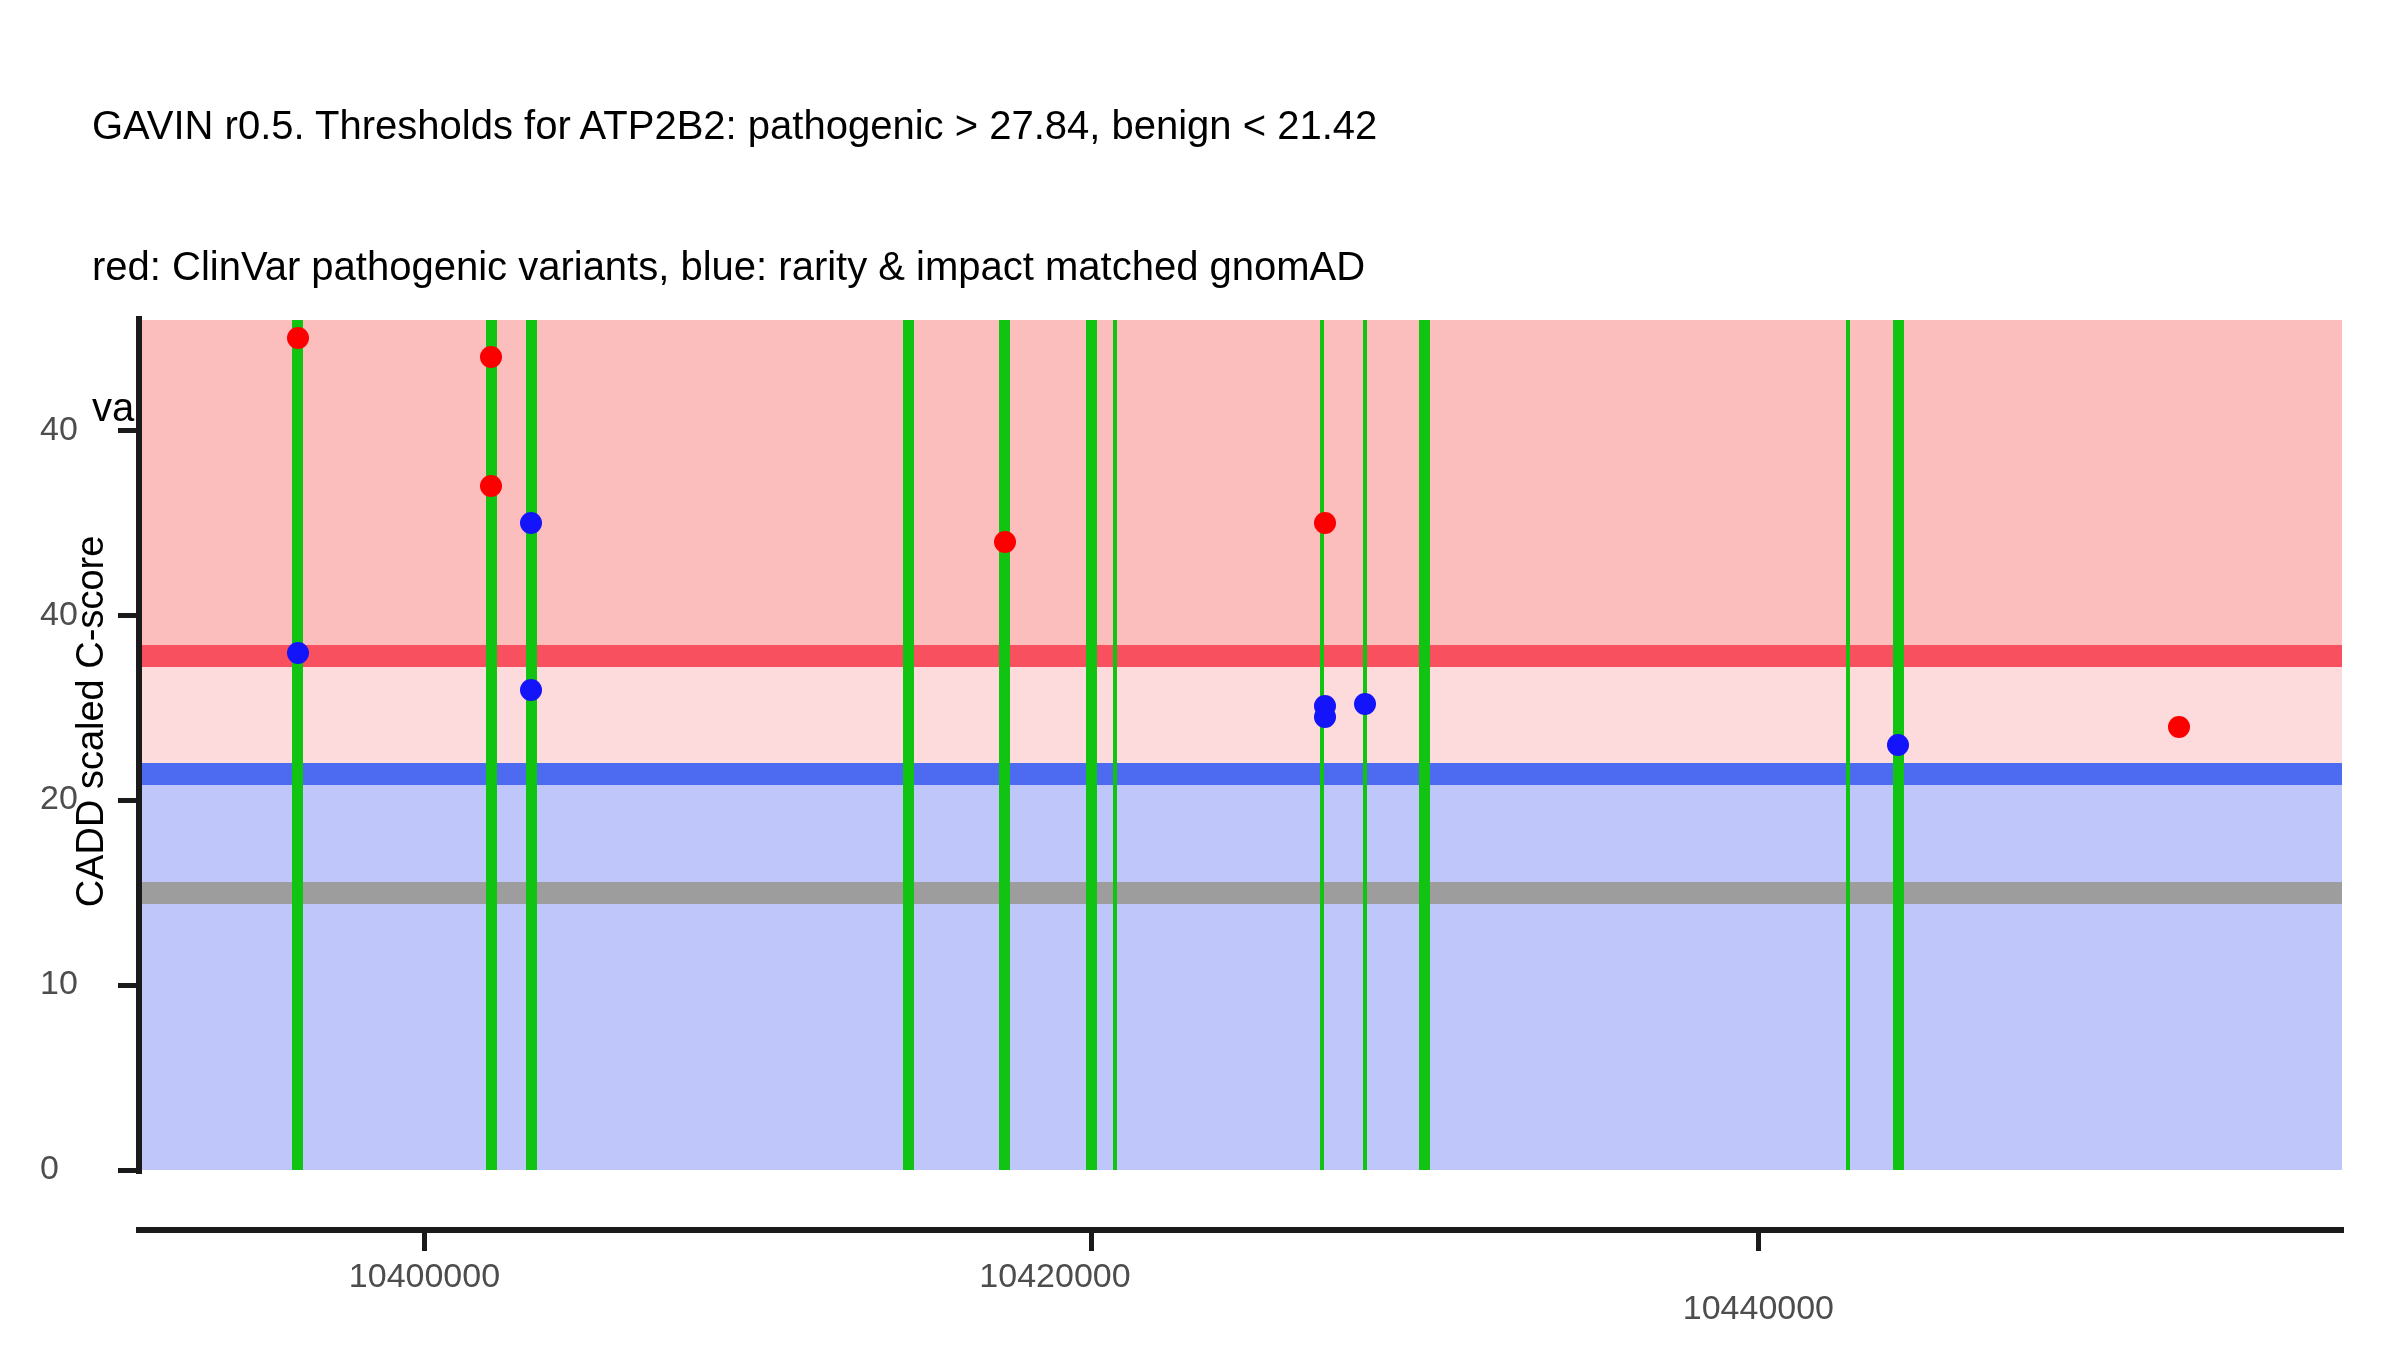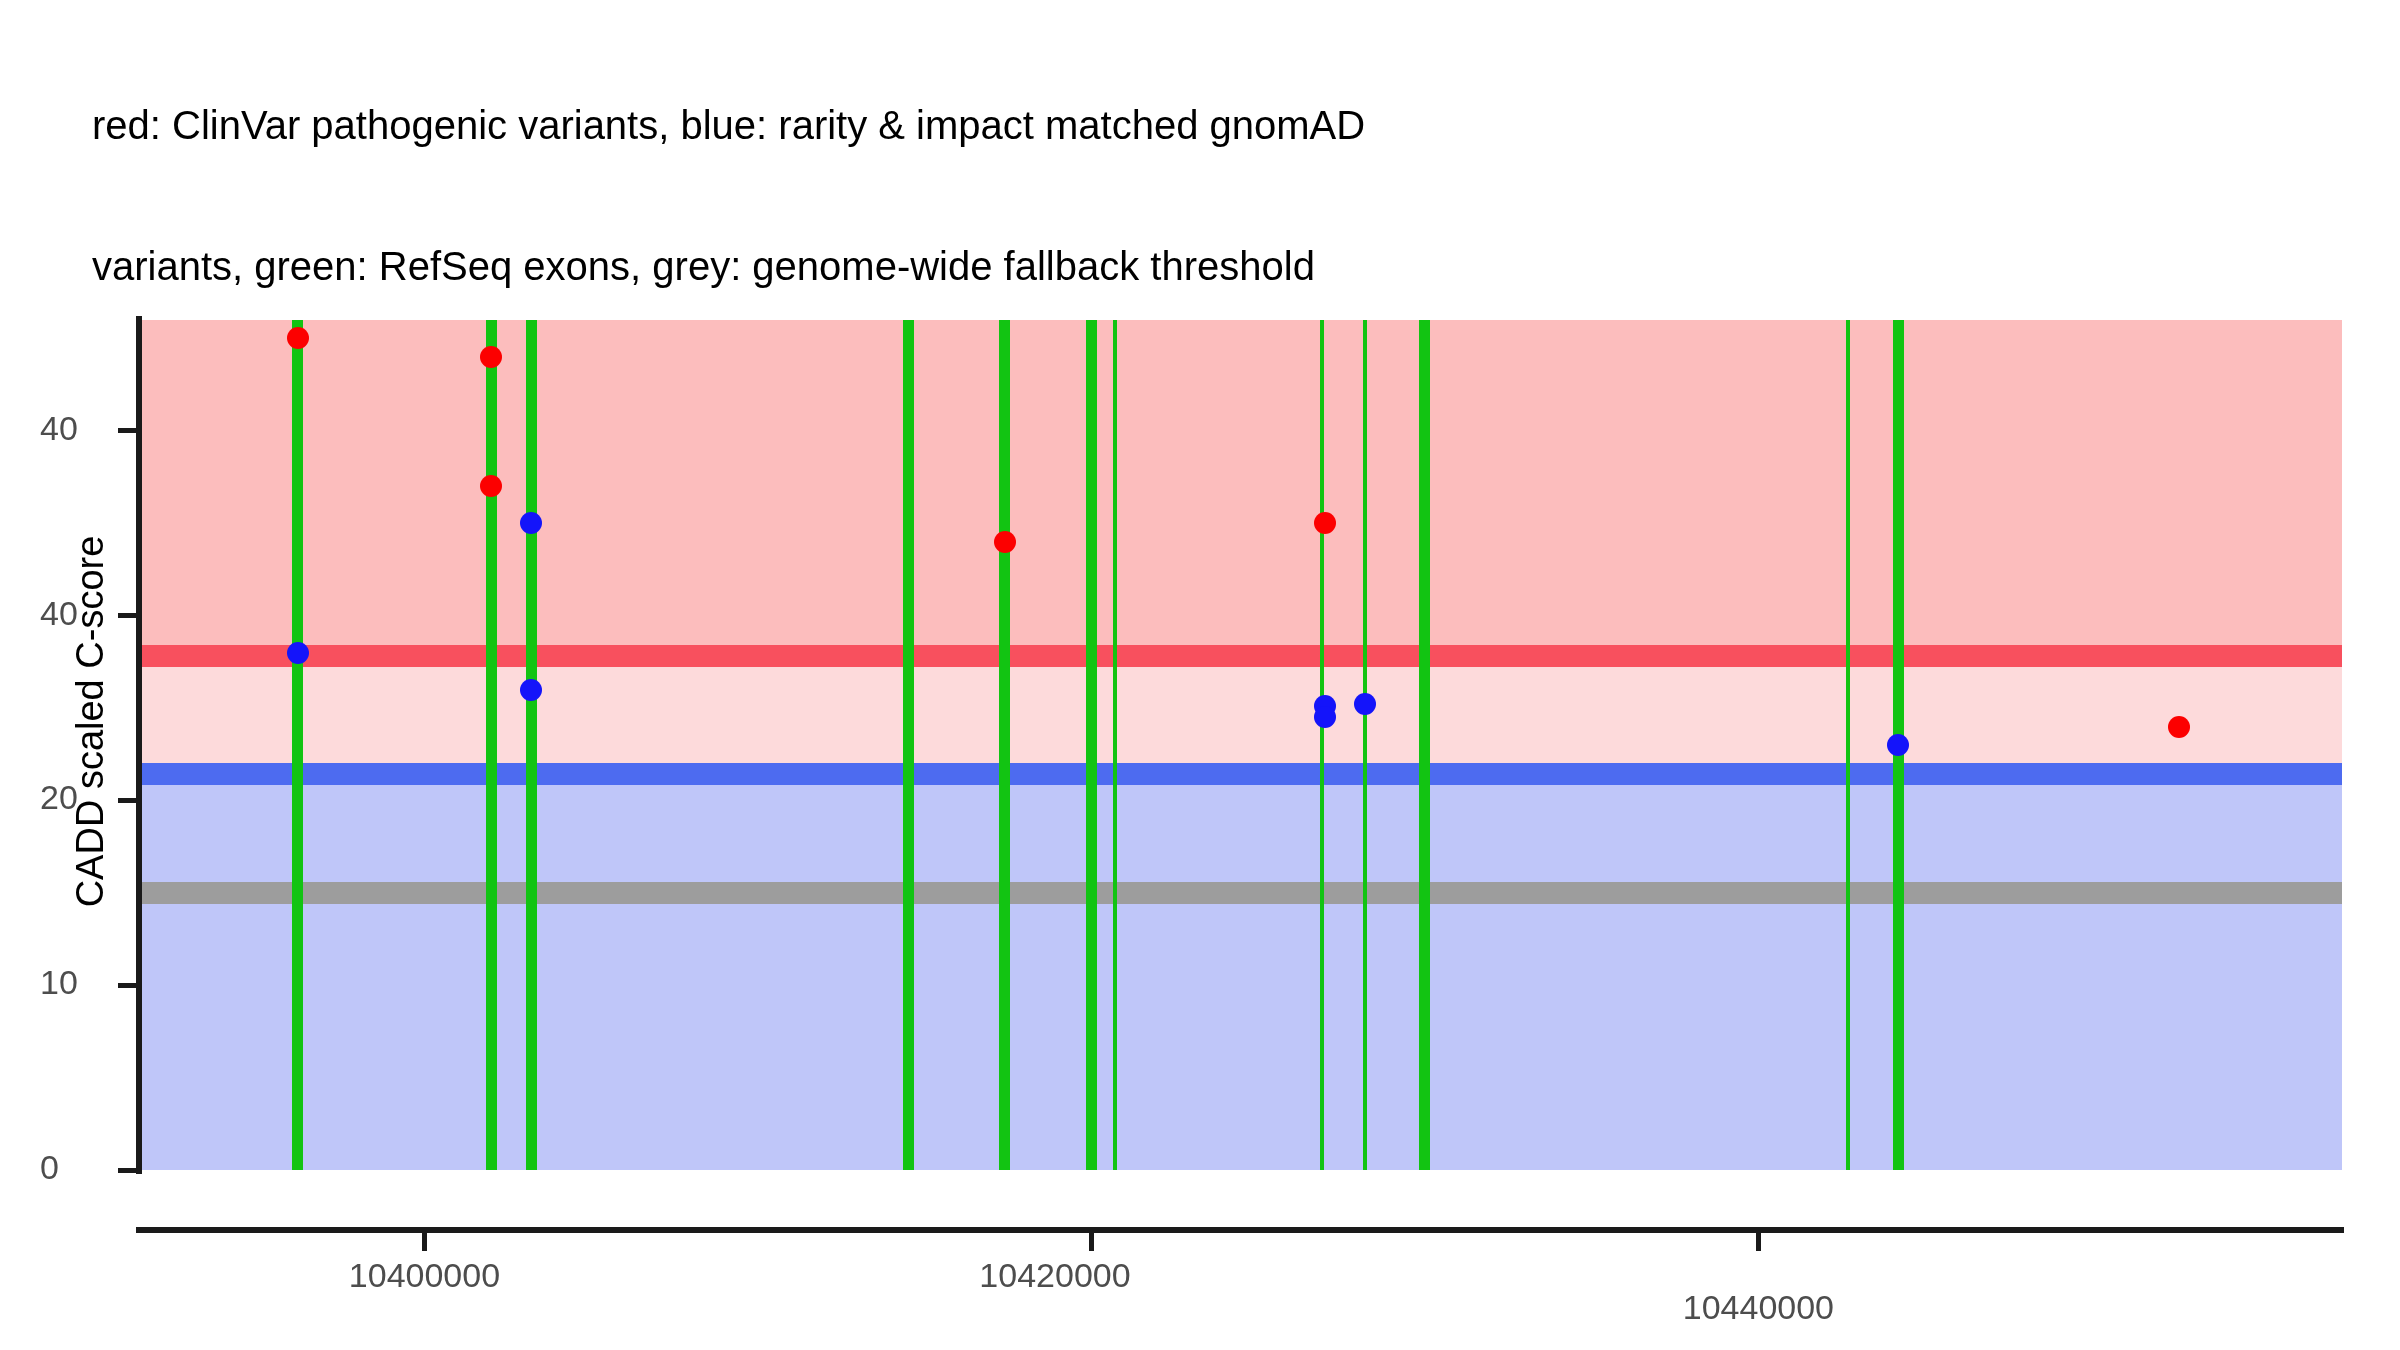--- a/index.html
+++ b/index.html
@@ -85,20 +85,21 @@
     position:absolute;
     left:141px; top:1296px; width:2201px;
     text-align:center;
     font-size:38px;color:#000000;white-space:nowrap;
   }
 </style>
 </head>
 <body>
 
 <div id="title-block">
+  <div>GAVIN r0.5. Thresholds for ATP2B2: pathogenic &gt; 27.84, benign &lt; 21.42</div>
   <div>red: ClinVar pathogenic variants, blue: rarity &amp; impact matched gnomAD</div>
   <div>variants, green: RefSeq exons, grey: genome-wide fallback threshold</div>
 </div>
 
 <div id="plot-wrap">
 
   <div id="panel">
       <div class="band" style="top: 0px; height: 335.565px; background: rgb(252, 189, 189);"></div>
       <div class="band" style="top: 335.565px; height: 118.63px; background: rgb(253, 218, 219);"></div>
       <div class="band" style="top: 454.196px; height: 395.804px; background: rgb(191, 198, 249);"></div>

